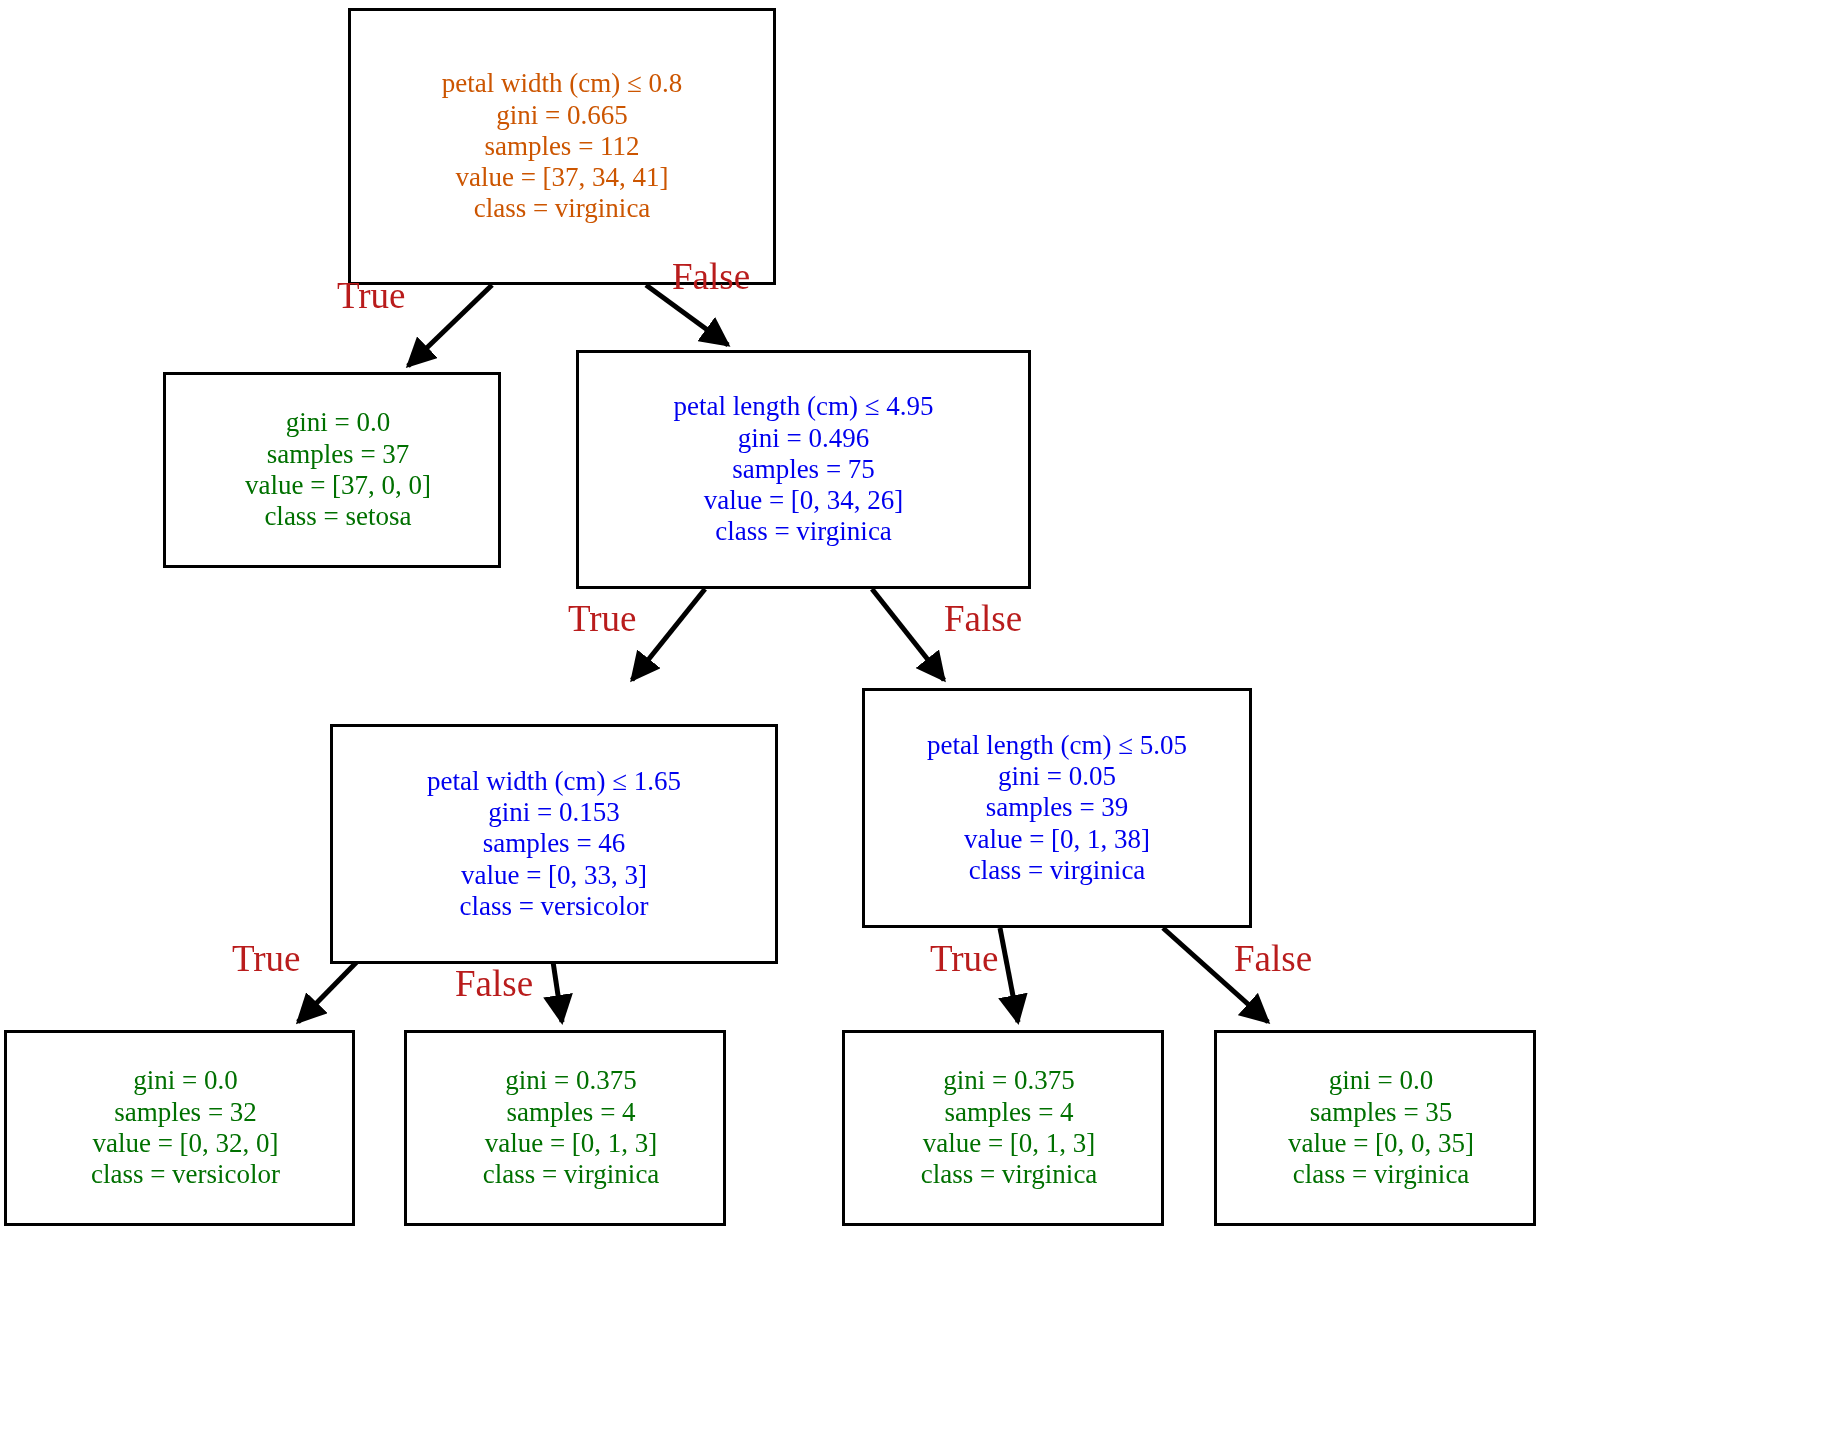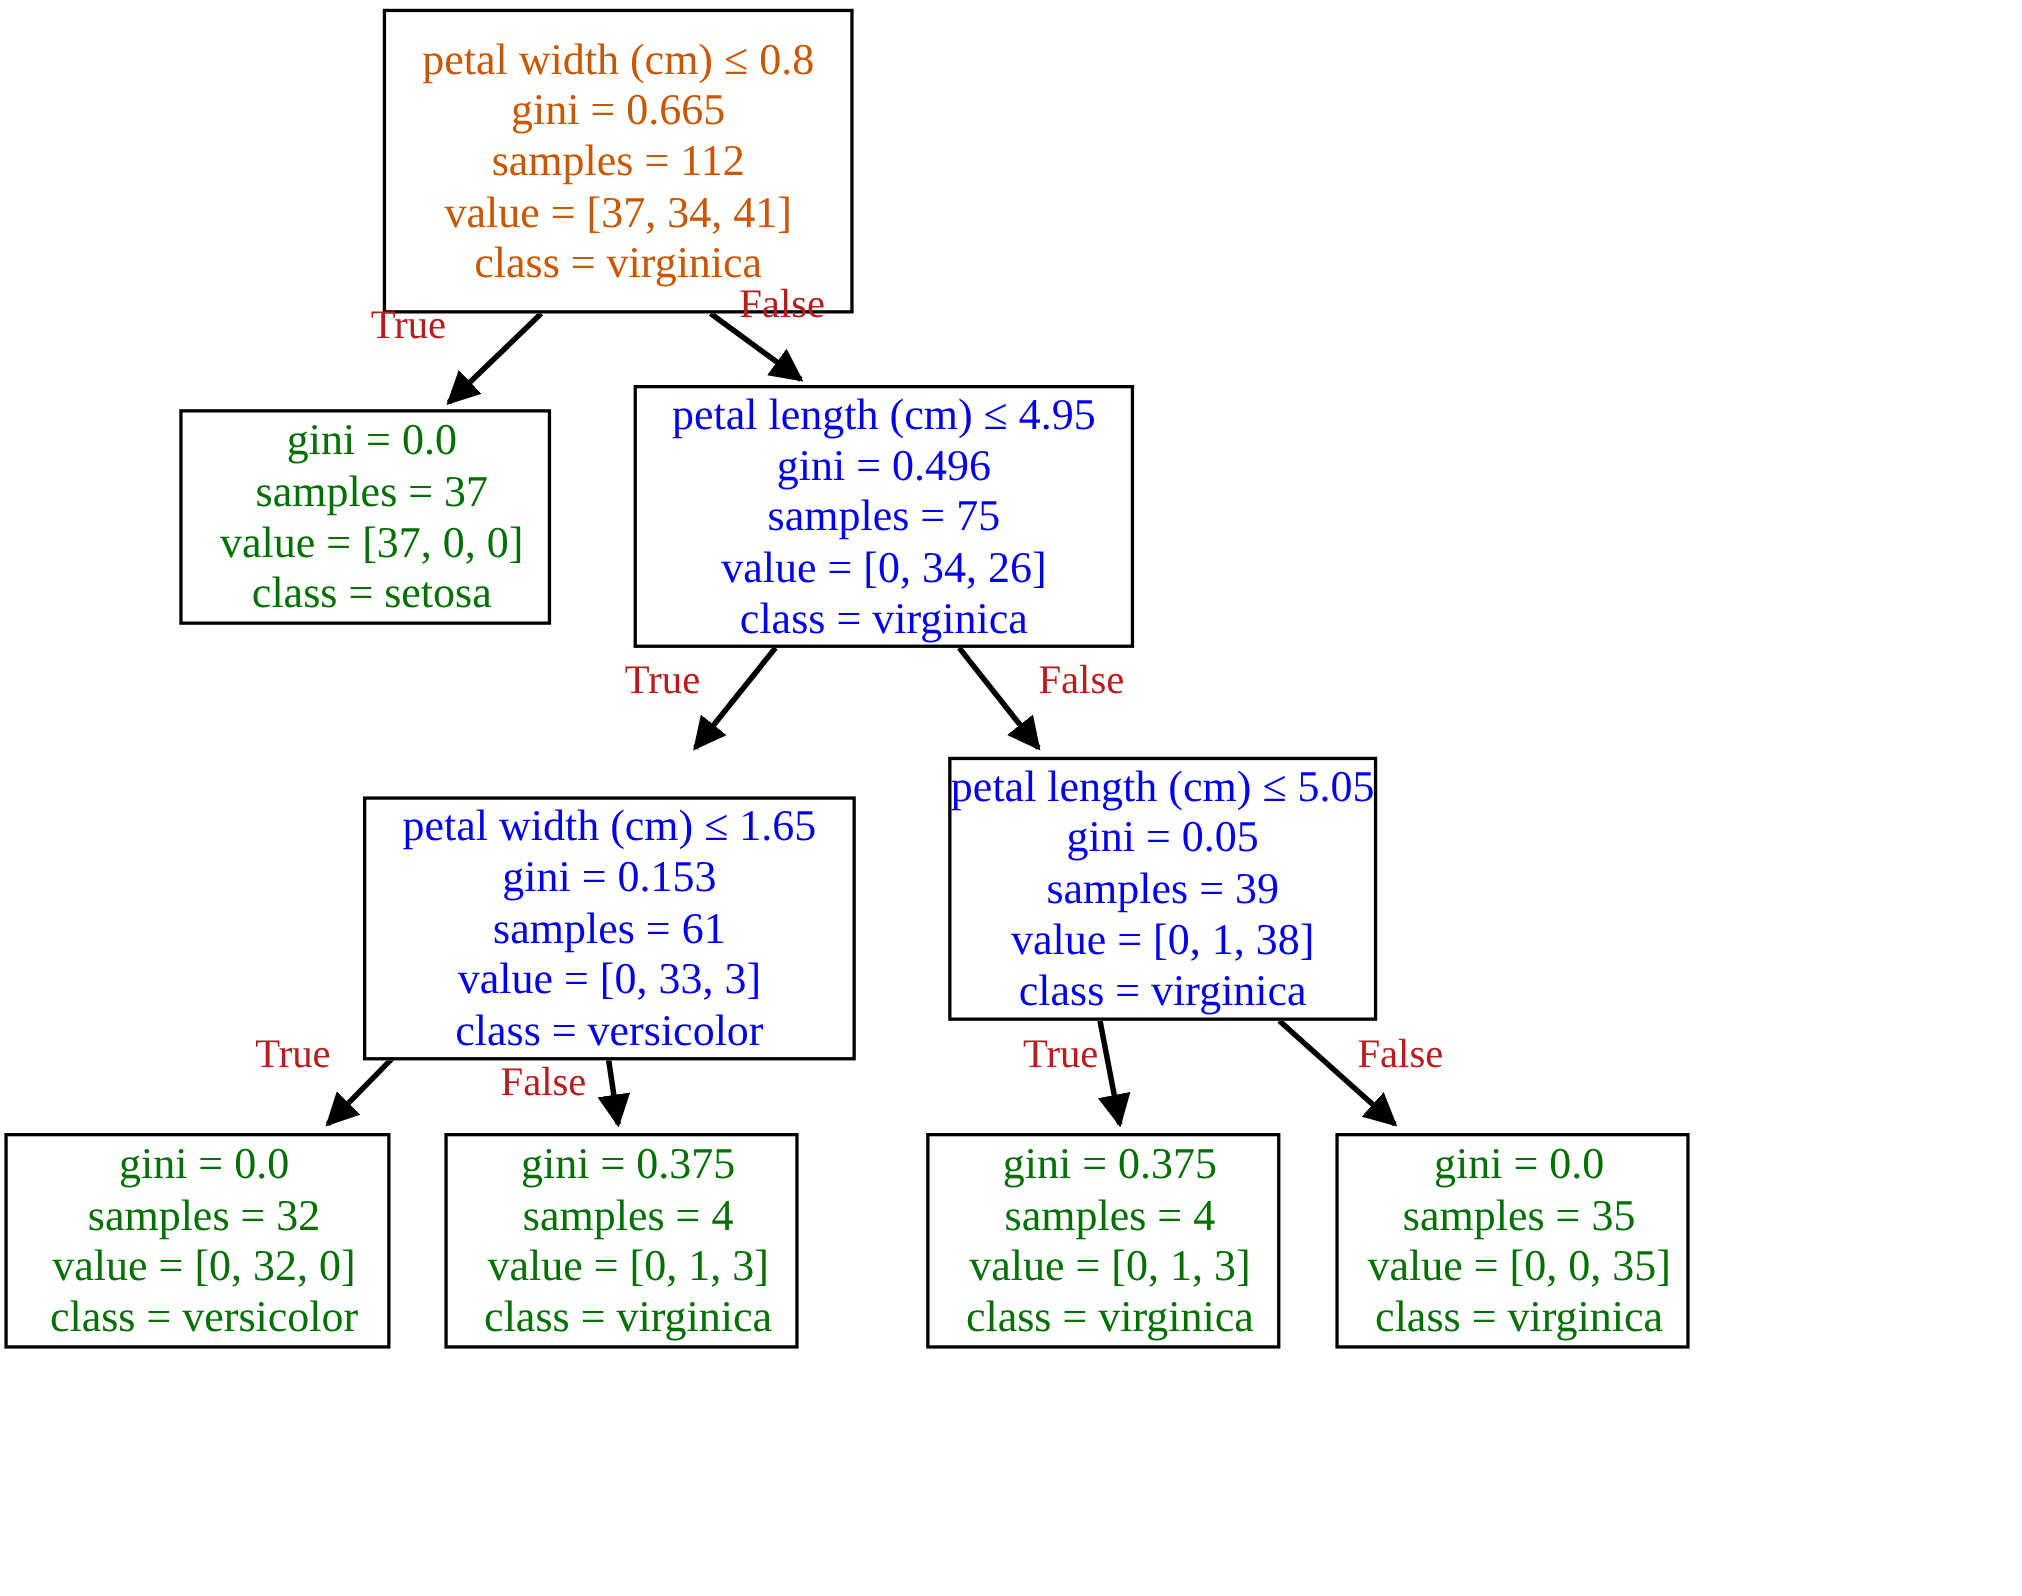--- a/index.html
+++ b/index.html
@@ -26,21 +26,21 @@
     position: absolute;
     box-sizing: border-box;
     border: 3px solid #000000;
     background: #ffffff;
     display: flex;
     flex-direction: column;
     align-items: center;
     justify-content: center;
     text-align: center;
     line-height: 1.16;
-    font-size: 40px;
+    font-size: 27px;
     white-space: nowrap;
   }
   .node .line {
     display: block;
   }
   .node.orange { color: #cc5500; }
   .node.blue   { color: #0000ee; margin-left: 19px; }
   .node.green  { color: #007000; padding-left: 12px; }
 
   .edge-label {
@@ -105,21 +105,21 @@
     <span class="line">value = [0, 34, 26]</span>
     <span class="line">class = virginica</span>
   </div>
 
   <div class="edge-label" style="left:568px; top:600px;">True</div>
   <div class="edge-label" style="left:944px; top:600px;">False</div>
 
   <div class="node blue" style="left:311px; top:724px; width:448px; height:240px;">
     <span class="line">petal width (cm) ≤ 1.65</span>
     <span class="line">gini = 0.153</span>
-    <span class="line">samples = 61</span>
+    <span class="line">samples = 46</span>
     <span class="line">value = [0, 33, 3]</span>
     <span class="line">class = versicolor</span>
   </div>
 
   <div class="node blue" style="left:843px; top:688px; width:390px; height:240px;">
     <span class="line">petal length (cm) ≤ 5.05</span>
     <span class="line">gini = 0.05</span>
     <span class="line">samples = 39</span>
     <span class="line">value = [0, 1, 38]</span>
     <span class="line">class = virginica</span>

